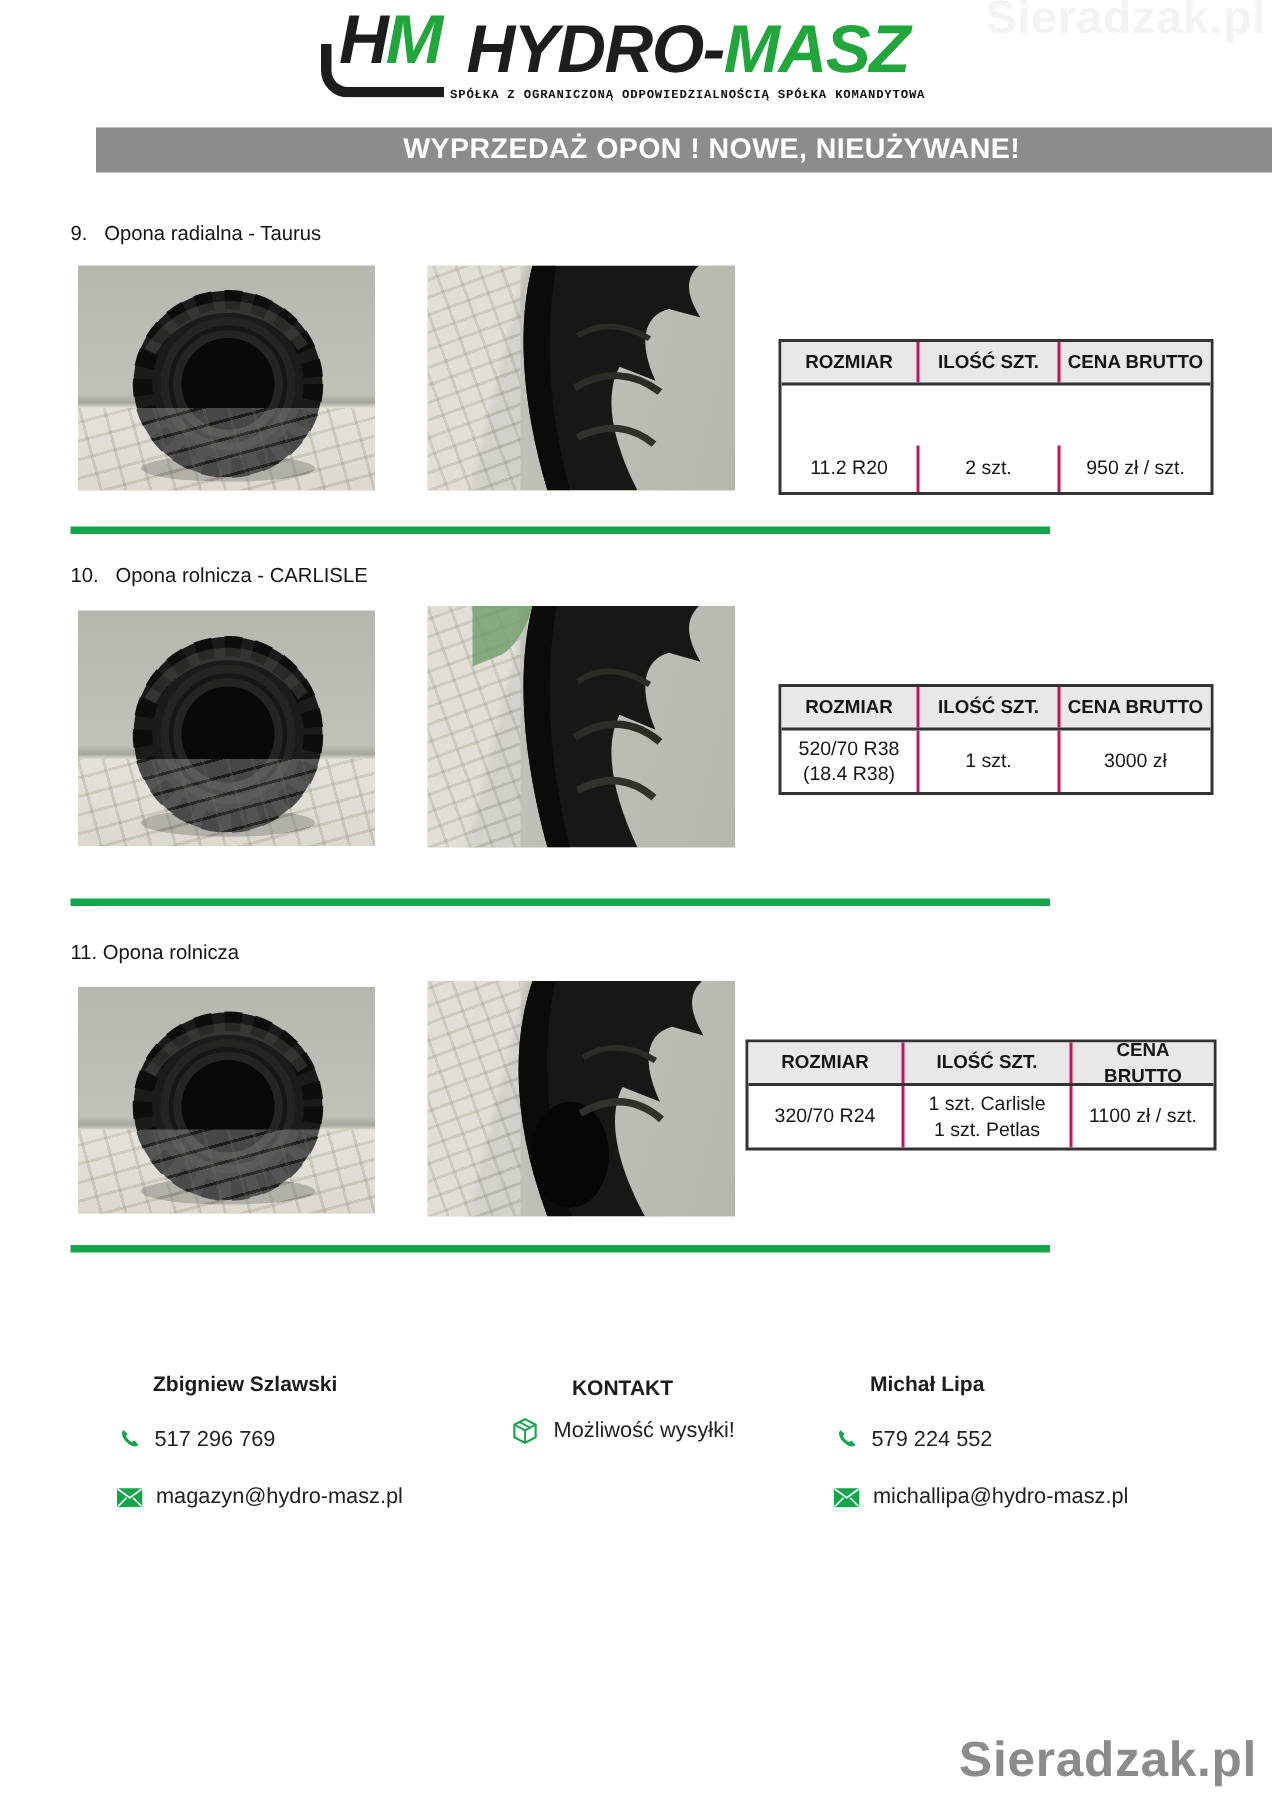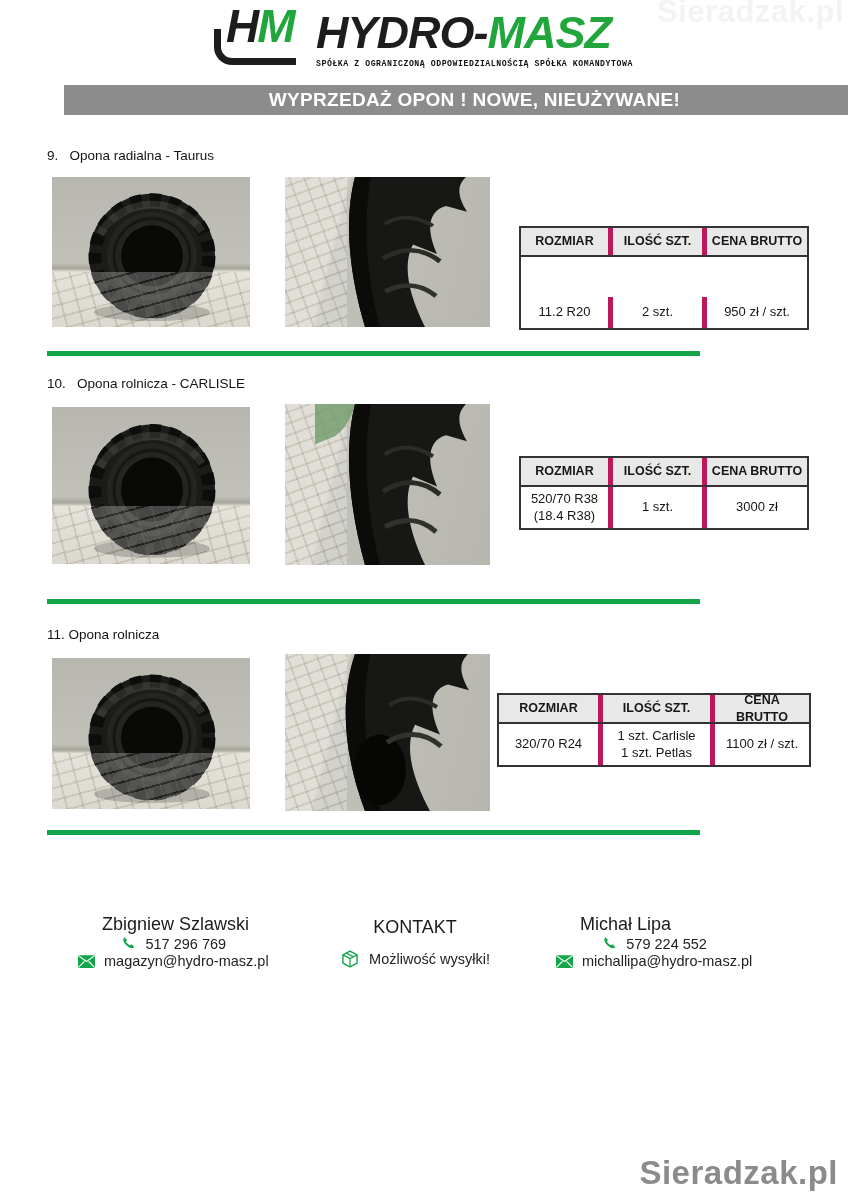--- a/index.html
+++ b/index.html
@@ -18,21 +18,21 @@
     font-size: 31px; font-weight: 600; color: #f3f3f1; letter-spacing: 0.5px;
   }
   .wm-bottom {
     position: absolute; bottom: 8px; right: 10px;
     font-size: 33px; font-weight: 600; color: #8b8b8b; letter-spacing: 0.5px;
   }
 
   
   .logo-row {
     position: absolute; left: 212px; top: 6px;
-    display: flex; align-items: flex-end; gap: 16px;
+    display: flex; align-items: flex-end; gap: 0; text-align: center;
   }
   .hm-glyph { position: relative; width: 88px; height: 64px; }
   .hm-underline {
     position: absolute; left: 2px; bottom: 5px; width: 82px; height: 36px;
     border-left: 7px solid #1d1d1b; border-bottom: 7px solid #1d1d1b;
     border-bottom-left-radius: 18px;
   }
   .hm-letters {
     position: absolute; left: 14px; top: -3px;
     font-size: 46px; font-weight: 800; font-style: italic; letter-spacing: -2px;
@@ -101,21 +101,21 @@
     text-align: center; color: #161616;
   }
   .t1 { left: 519px; top: 226px; }
   .t2 { left: 519px; top: 456px; }
   .t3 { left: 497px; top: 693px; }
   .trow { display: flex; }
   .trow.head { background: #e8e8e8; font-weight: 700; font-size: 12.5px; border-bottom: 2px solid #333333; }
   .trow.body { font-size: 13px; }
   .tcell {
     display: flex; align-items: center; justify-content: center;
-    padding: 2px 4px; border-right: 5px solid #be185d;
+    padding: 2px 4px; border-right: 2px solid #be185d;
     white-space: pre-line; line-height: 1.3;
   }
   .tcell:last-child { border-right: none; }
   .trow.head .tcell { height: 27px; }
   .t1 .trow.body .tcell { height: 31px; margin-top: 40px; }
   .t2 .trow.body .tcell, .t3 .trow.body .tcell { height: 41px; }
   .t1 .c1, .t2 .c1 { width: 92px; }
   .t1 .c2, .t2 .c2 { width: 94px; }
   .t1 .c3, .t2 .c3 { width: 100px; }
   .t3 .c1 { width: 104px; }
@@ -126,23 +126,23 @@
   .hr-green { position: absolute; left: 47px; width: 653px; height: 5px; background: #12a64b; }
   .hr1 { top: 351px; }
   .hr2 { top: 599px; }
   .hr3 { top: 830px; }
 
   
   .contact-group { position: absolute; }
   .cg-left  { left: 78px;  top: 914px; }
   .cg-mid   { left: 330px; top: 917px; width: 170px; }
   .cg-right { left: 556px; top: 914px; }
-  .contact-name { font-size: 18px; font-weight: 400; color: #1c1c1c; margin-left: 24px; }
+  .contact-name { font-size: 14px; font-weight: 700; color: #1c1c1c; margin-left: 24px; }
   .cg-mid .contact-name { margin-left: 0; text-align: center; }
-  .contact-row { display: flex; align-items: center; gap: 9px; margin-top: 1px; font-size: 14.5px; color: #222222; justify-content: center; }
+  .contact-row { display: flex; align-items: center; gap: 9px; margin-top: 22px; font-size: 14.5px; color: #222222; }
   .cg-mid .contact-row { margin-top: 11px; justify-content: center; }
   .cicon { flex: 0 0 auto; display: block; }
 </style>
 </head>
 <body>
 
 <div class="wm-top">Sieradzak.pl</div>
 
 <div class="logo-row">
   <div class="hm-glyph">

